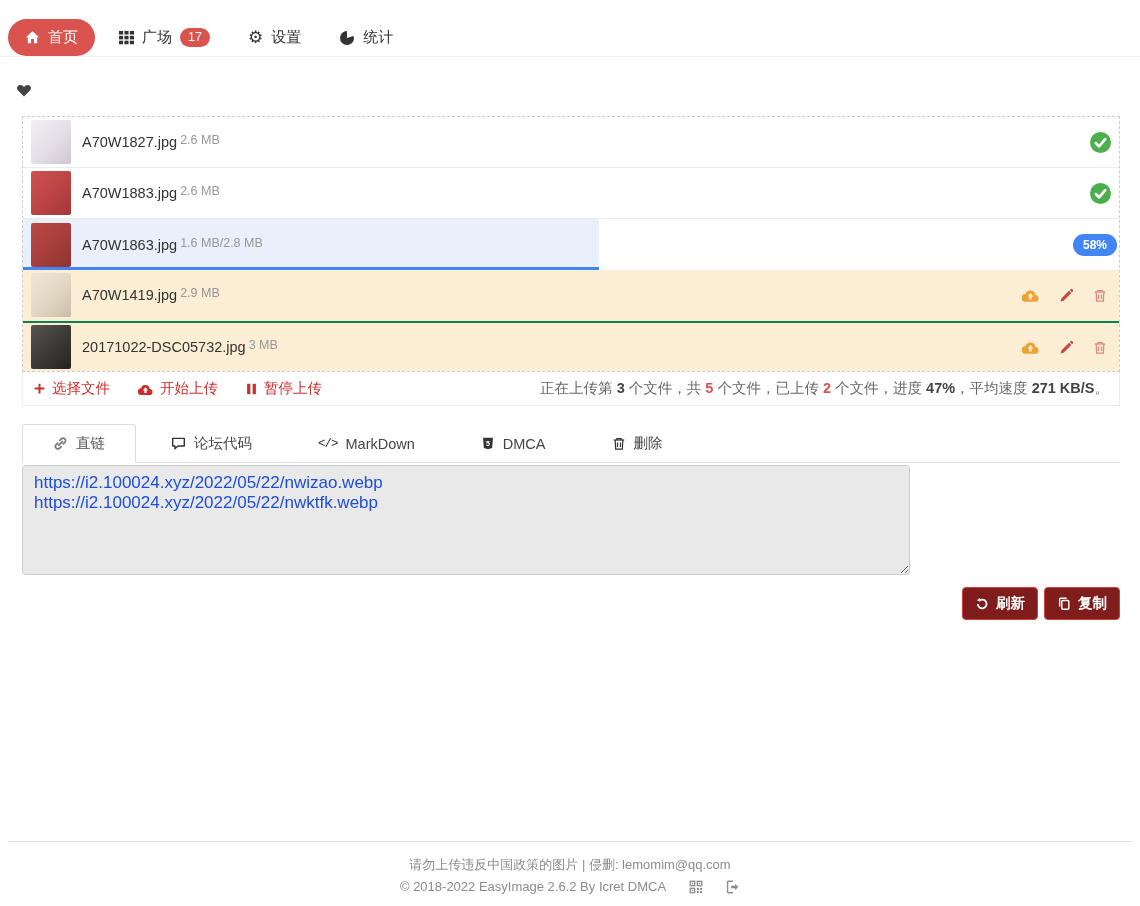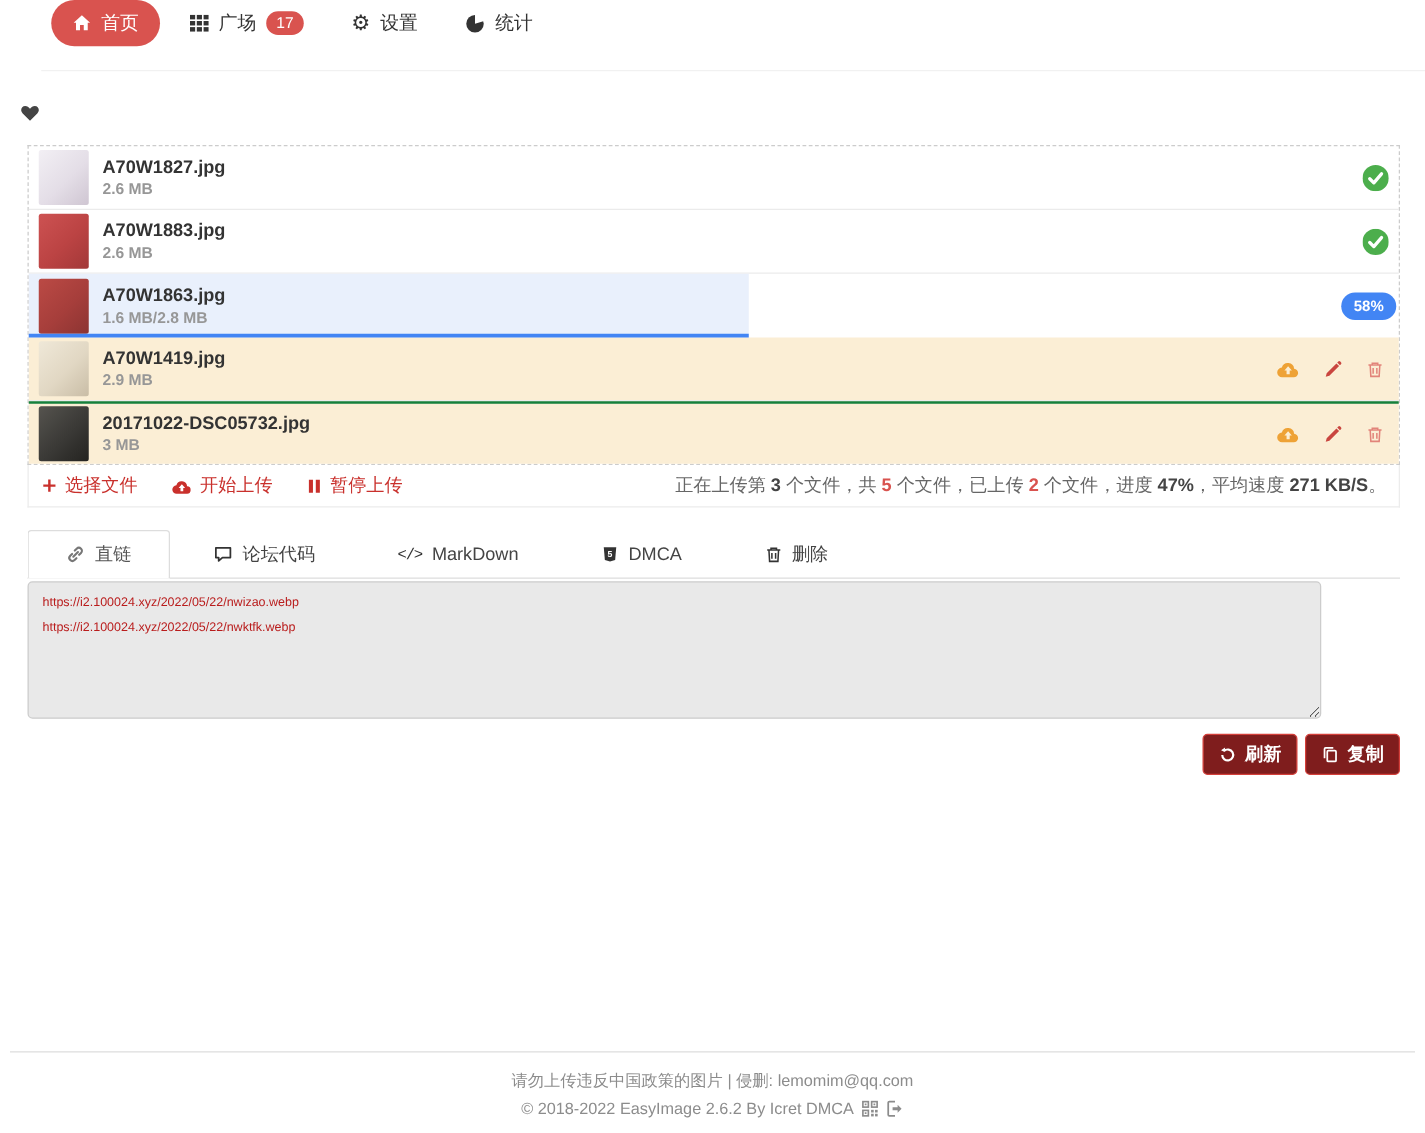--- a/index.html
+++ b/index.html
@@ -6,21 +6,21 @@
   html,body { margin:0; padding:0; }
   body {
     width:1140px; height:906px; overflow:hidden;
     background:#fff; color:#333;
     font-family:"Liberation Sans","DejaVu Sans",sans-serif;
     font-size:14.5px;
   }
   svg { display:block; }
 
   
-  .topnav { height:57px; display:flex; align-items:flex-start; padding:0 8px; border-bottom:1px solid #f1f1f1;margin-left:33px; }
+  .topnav { height:57px; display:flex; align-items:flex-end; padding:0 8px; border-bottom:1px solid #f1f1f1; }
   .nav-pill {
     background:#d9534f; color:#fff; border-radius:50px;
     padding:9px 17px; display:flex; align-items:center; gap:8px;
     font-size:15px; cursor:pointer;
   }
   .nav-link {
     display:flex; align-items:center; gap:8px; padding:9px 14px; margin-left:10px;
     color:#333; font-size:15px; cursor:pointer;
   }
   .nav-badge {
@@ -32,21 +32,21 @@
   
   .intro { margin:26px 0 0 16px; display:flex; align-items:center; gap:10px; color:#555; }
   .intro .ic { color:#444; }
 
   
   .panel { margin:18px 20px 0 22px; }
   .dropzone { border:1px dashed #ccc; }
   .file-row { height:51px; display:flex; align-items:center; padding-left:8px; position:relative; border-bottom:1px solid #ebebeb; }
   .file-row:last-child { border-bottom:none; height:50px; }
   .thumb { width:40px; height:44px; border-radius:2px; margin-right:11px; flex:none; position:relative; z-index:1; }
-  .finfo { display:flex; flex-direction:column; gap:3px; position:relative; z-index:1;font-weight:bold; }
+  .finfo { display:flex; flex-direction:row; gap:3px; position:relative; z-index:1; }
   .fname { font-size:14.5px; color:#333; line-height:16px; }
   .fsize { font-size:12.5px; color:#979797; line-height:13px; }
   .fstatus { margin-left:auto; margin-right:8px; position:relative; z-index:1; }
   .row-uploading { border-bottom:none; }
   .upfill { position:absolute; left:0; top:0; bottom:0; background:#e9f0fc; z-index:0; }
   .upbar { position:absolute; left:0; bottom:0; height:3px; background:#4285f4; z-index:2; }
   .pct-badge {
     background:#4285f4; color:#fff; font-weight:bold; font-size:12px;
     border-radius:11px; padding:4px 10px; margin-right:2px; display:inline-block;
   }
@@ -77,39 +77,39 @@
     color:#444; cursor:pointer; border:1px solid transparent;
   }
   .tab.active {
     background:#fff; border-color:#ddd; border-bottom-color:#fff;
     border-radius:3px 3px 0 0; color:#555;
   }
   .codeicon { font-family:"Liberation Mono","DejaVu Sans Mono",monospace; font-size:12.5px; color:#333; letter-spacing:-1px; }
 
   
   .output {
-    display:block; margin:2px 20px 0 22px; width:1035px; height:110px;
+    display:block; margin:2px 20px 0 22px; width:888px; height:110px;
     background:#e9e9e9; border:1px solid #ccc; border-radius:4px;
     padding:7px 11px; resize:both;
     font-family:"Liberation Sans","DejaVu Sans",sans-serif;
-    font-size:10px; line-height:20px; color:#b91c1c; outline:none;
+    font-size:17px; line-height:20px; color:#1d4ed8; outline:none;
   }
 
   
   .btn-row { margin:12px 20px 0 0; display:flex; justify-content:flex-end; gap:6px; }
   .btn {
     background:#7f1d1d; border:1px solid #d43f3a; color:#fff;
     border-radius:4px; padding:6px 12px; font-size:14.5px; font-weight:bold;
     display:flex; align-items:center; gap:7px; cursor:pointer;
     font-family:"Liberation Sans","DejaVu Sans",sans-serif;
   }
 
   
   .footer { margin:221px 8px 0; border-top:1px solid #ddd; padding-top:14px; text-align:center; color:#8c8c8c; font-size:13px; }
-  .footer-line2 { margin-top:5px; display:flex; justify-content:center; align-items:center; gap:6px; }
+  .footer-line2 { margin-top:5px; display:flex; justify-content:center; align-items:center; gap:23px; }
   .footer-ic { color:#8c8c8c; cursor:pointer; }
 </style>
 </head>
 <body>
 
 <nav class="topnav">
   <div class="nav-pill">
     <span>
       <svg width="15" height="15" viewBox="0 0 16 16" fill="#fff">
           <path d="M8 1.2 15 7.6h-2v6.4H9.6V9.6H6.4V14H3V7.6H1z"></path>

